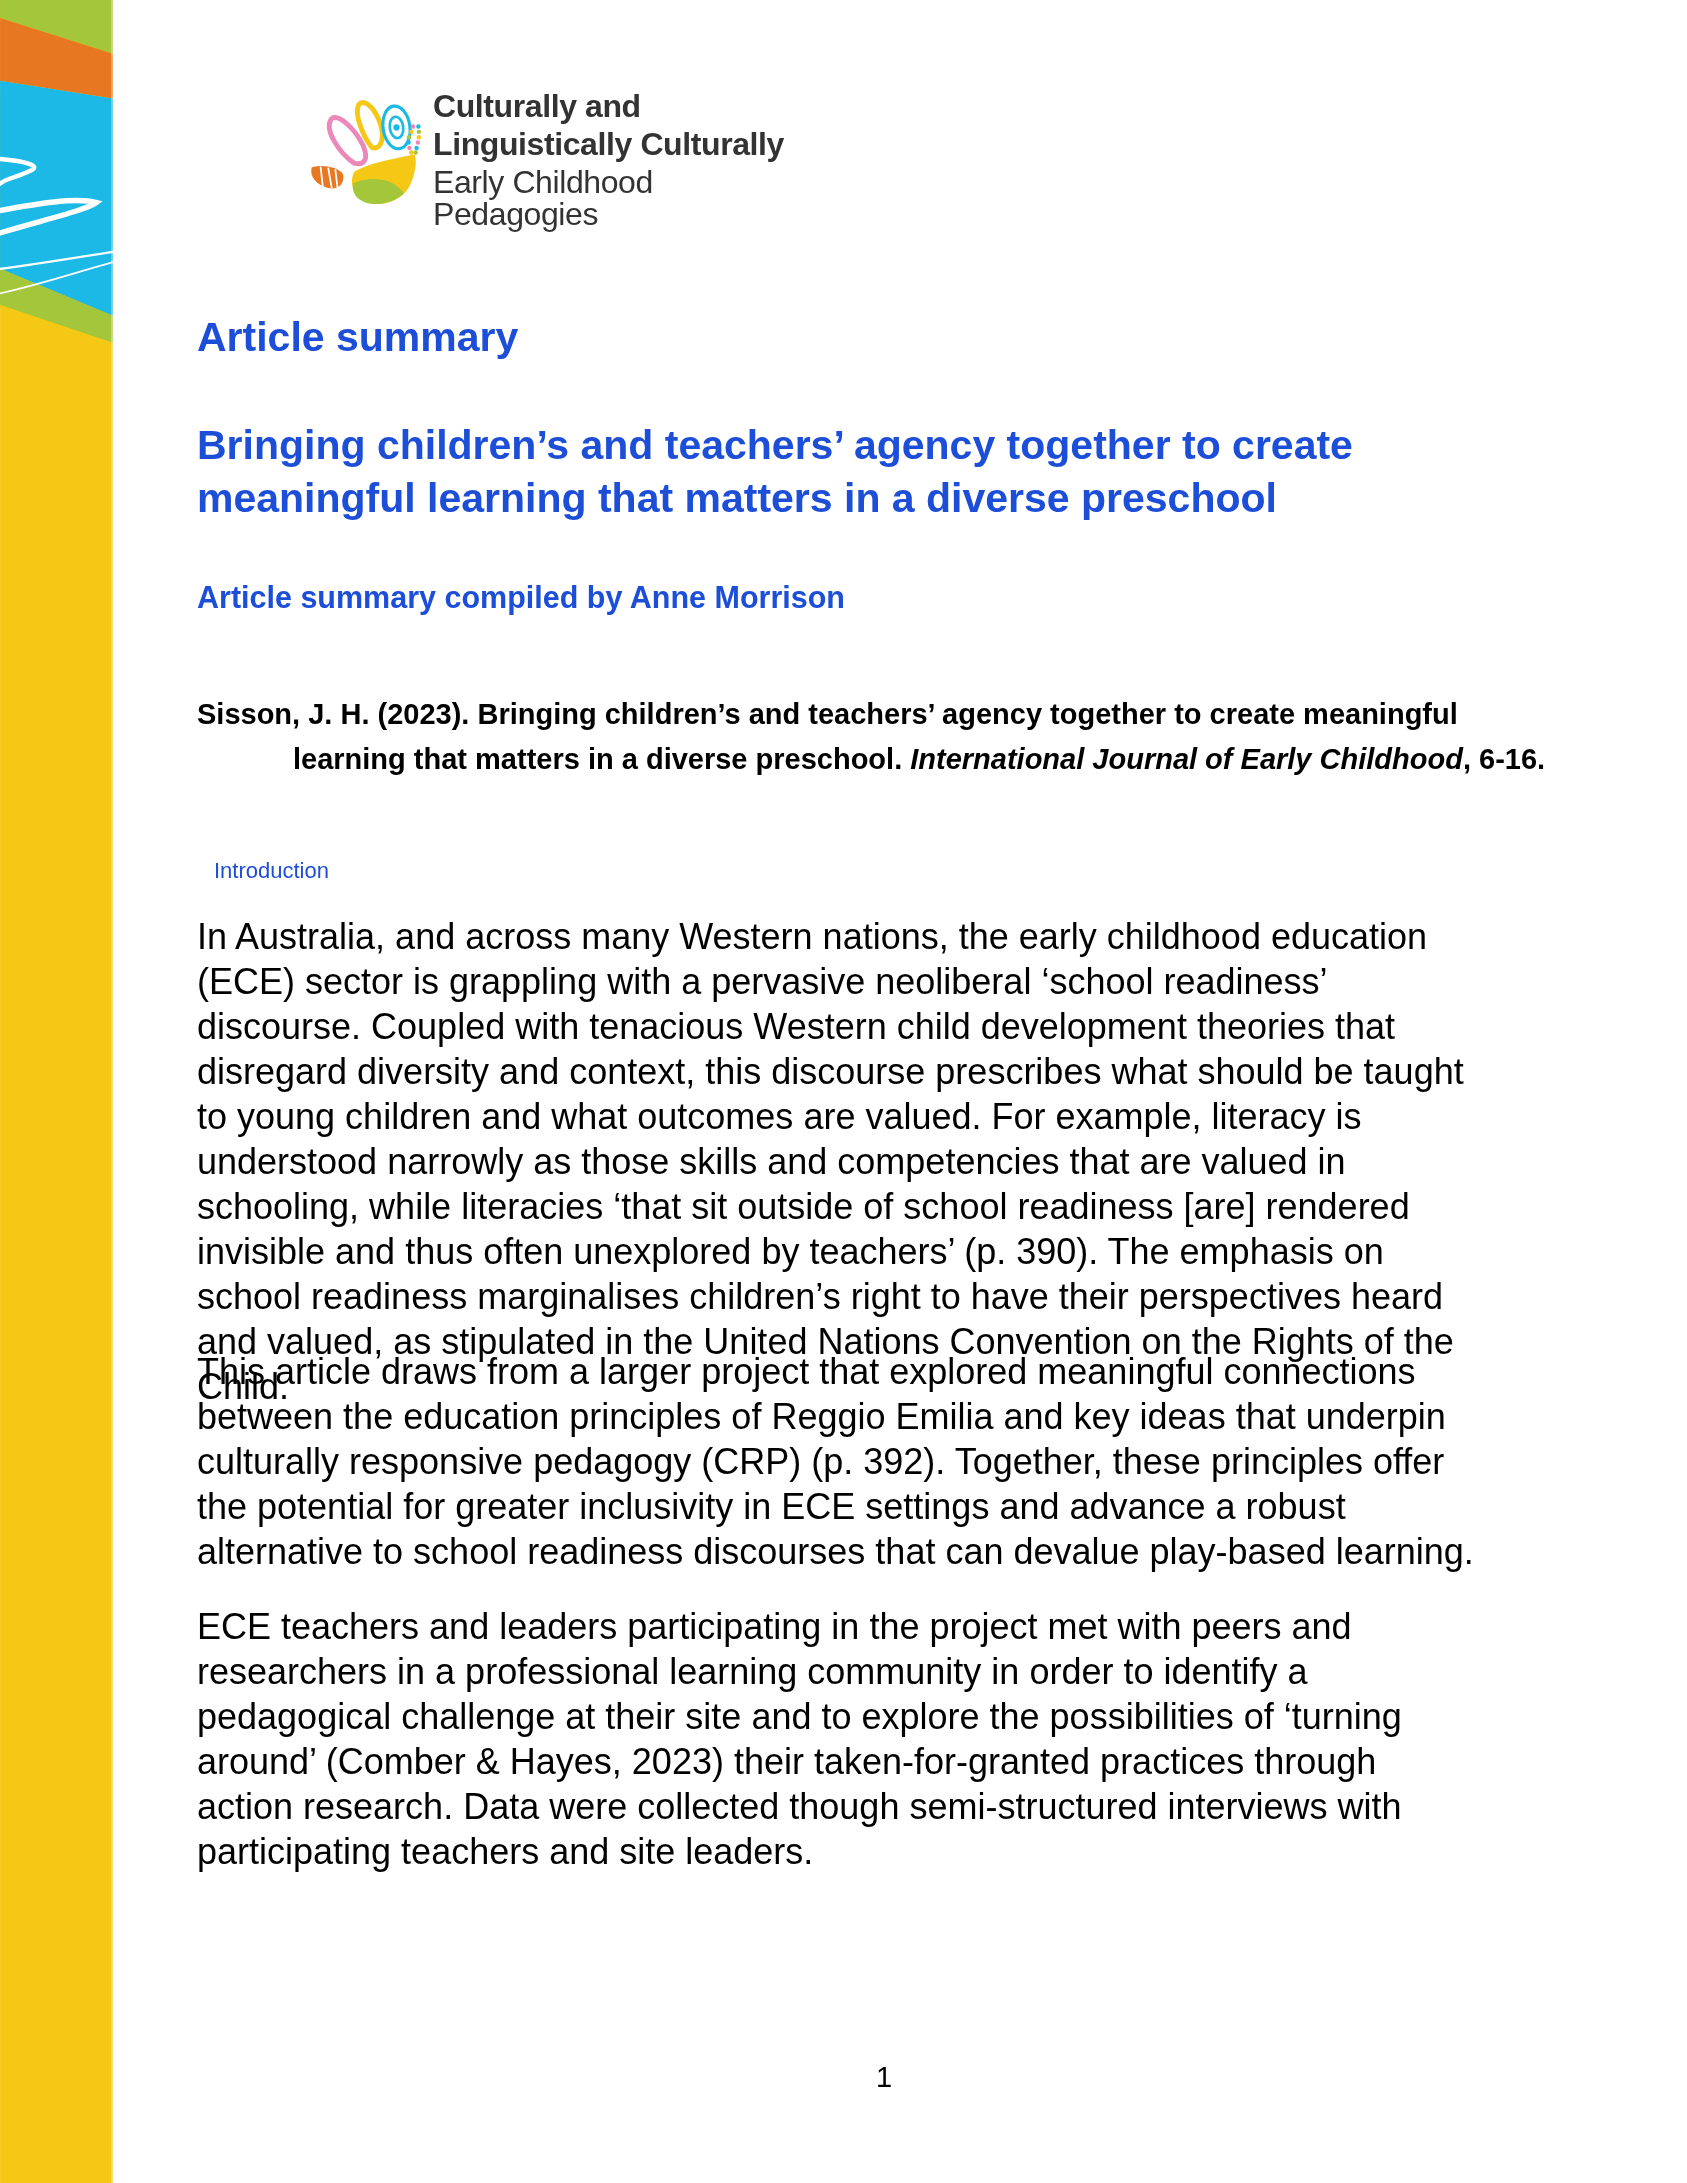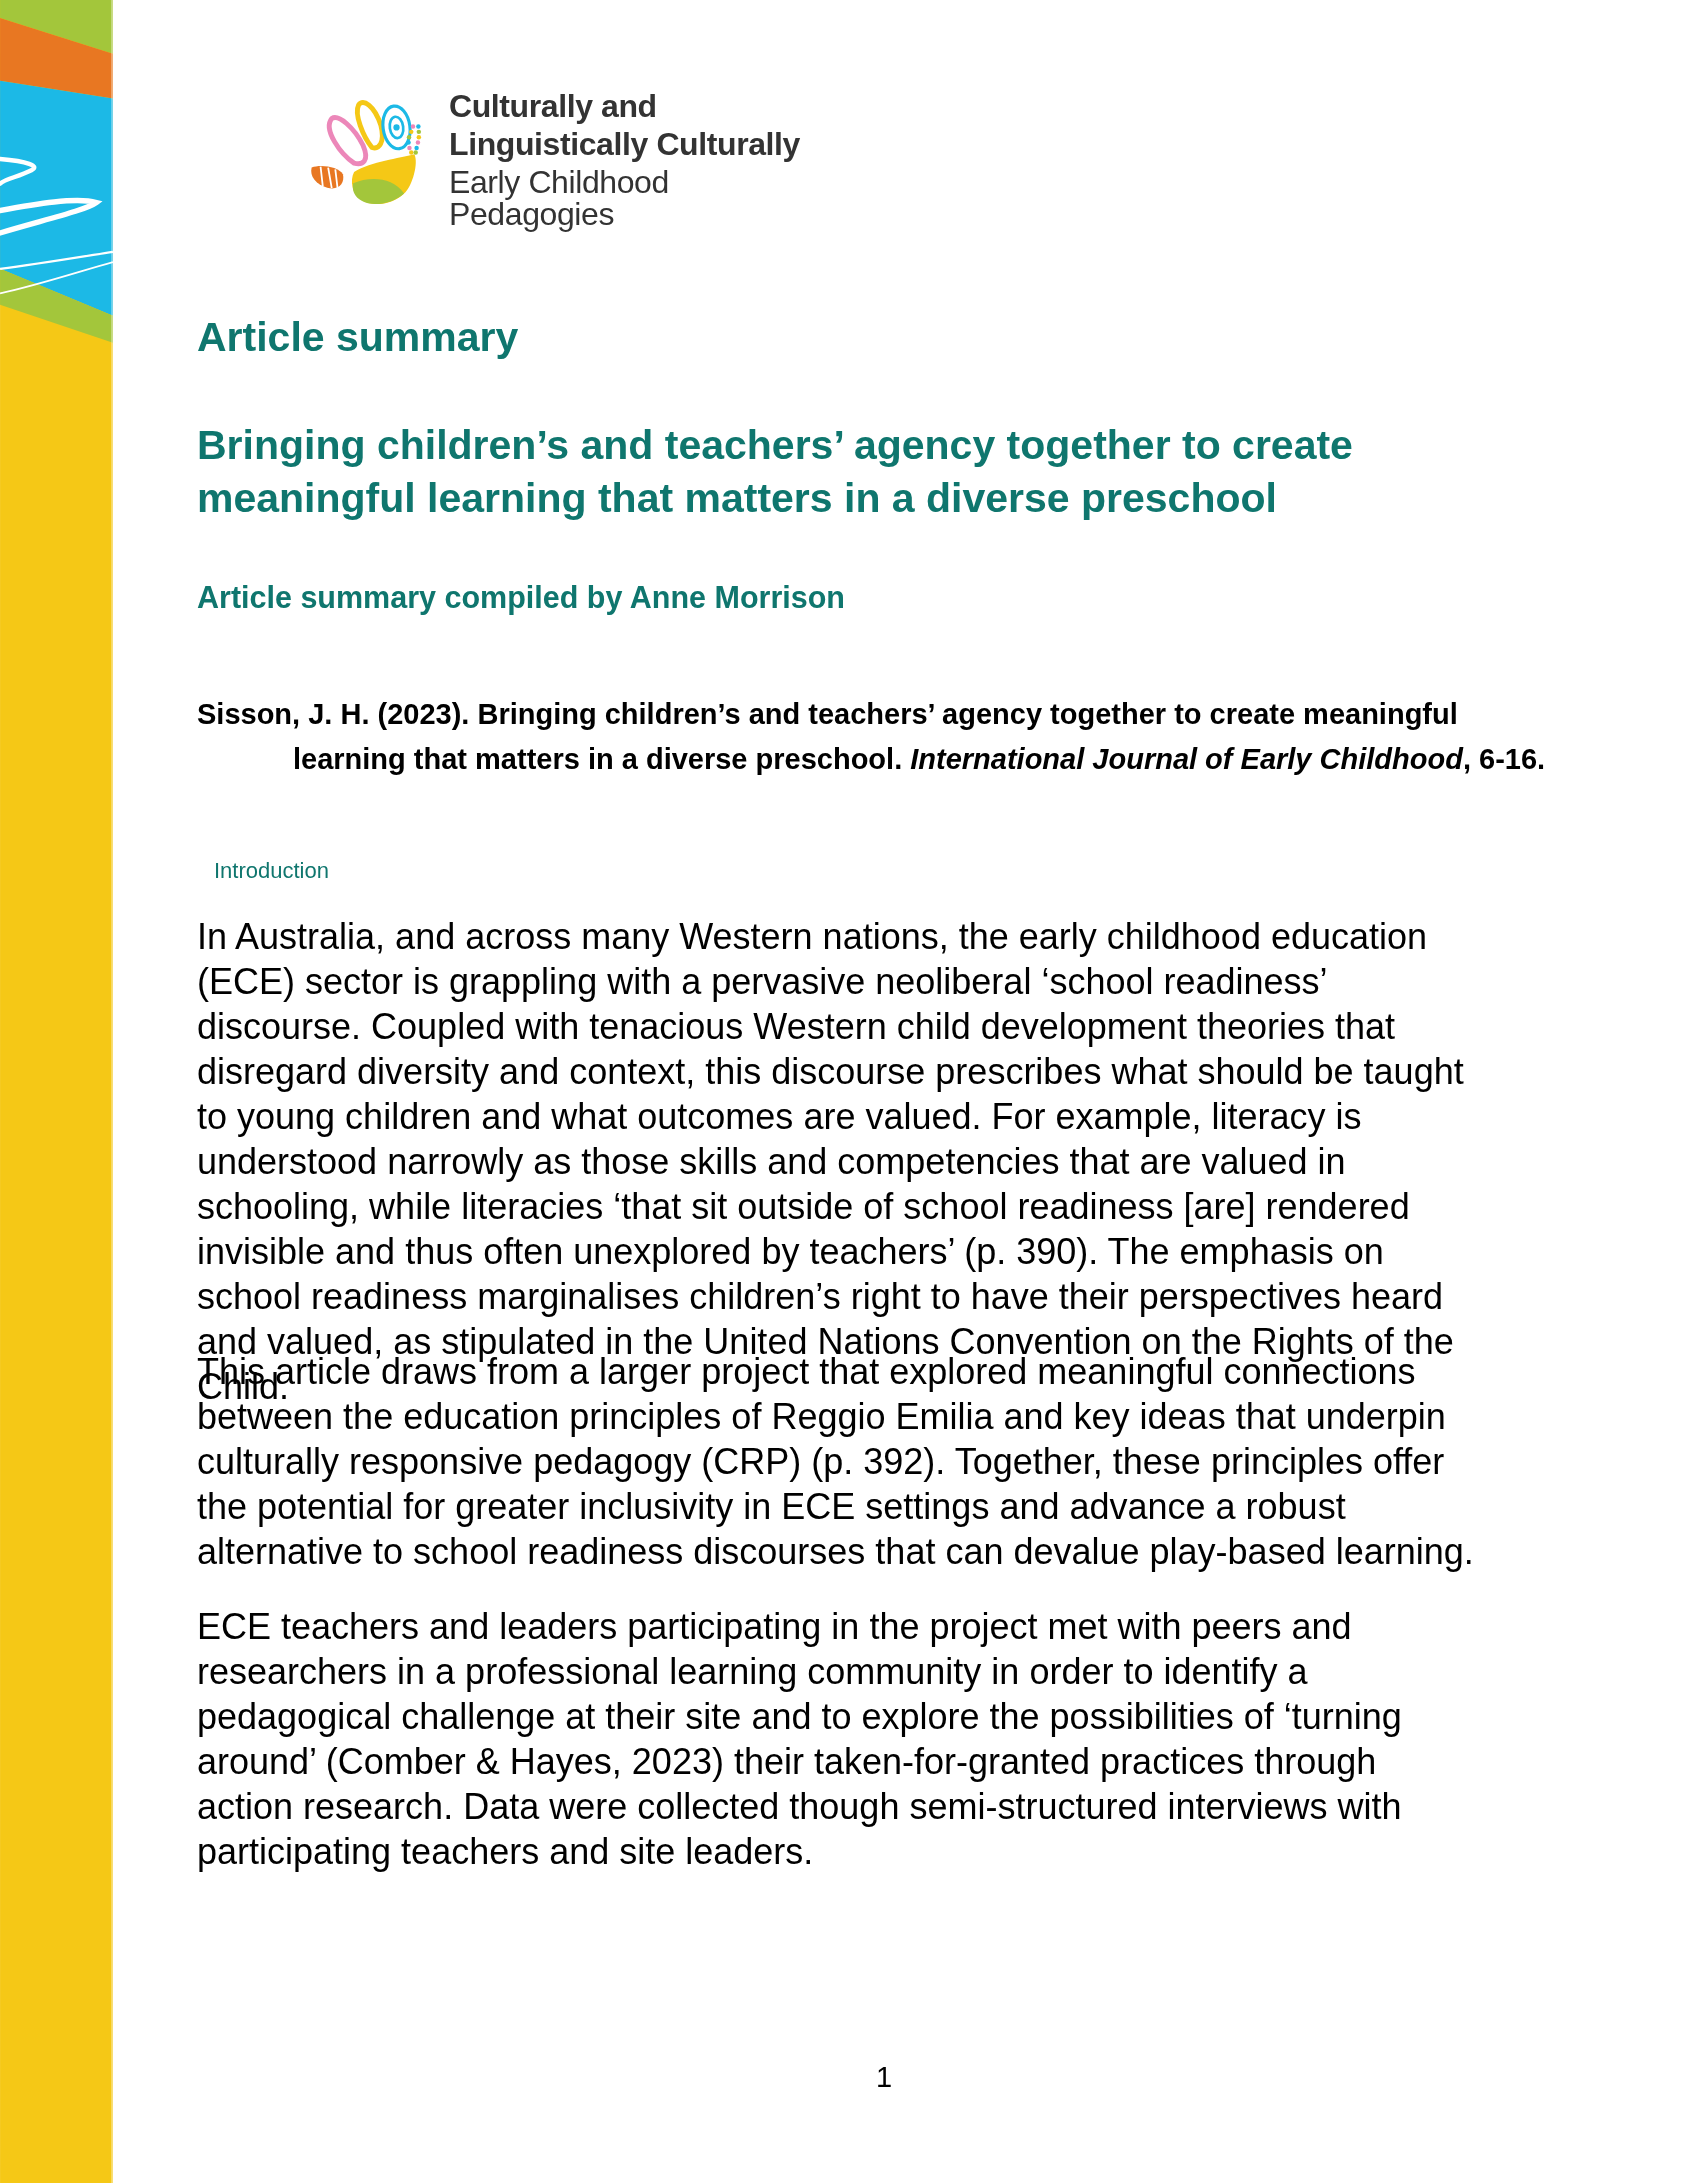--- a/index.html
+++ b/index.html
@@ -2,27 +2,27 @@
 <html style="font-size:7.2px"><head>
 <meta charset="utf-8">
 <style>
   html, body { margin: 0; padding: 0; background: #ffffff; }
   body { width: 1687px; height: 2183px; position: relative; overflow: hidden;
          font-family: "Liberation Sans", sans-serif; color: #000; }
   .sidebar { position: absolute; left: 0; top: 0; width: 113px; height: 2183px; overflow: hidden; }
   .sidebar svg { display: block; }
   .logo { position: absolute; left: 296px; top: 87px; width: 529px; height: 121px; }
   .logo svg { position: absolute; left: 0; top: 0; }
-  .logo-text { position: absolute; left: 153px; top: 0; color: #333333; line-height: 1; }
+  .logo-text { position: absolute; left: 137px; top: 0; color: #333333; line-height: 1; }
   .logo-line1, .logo-line2 { font-size: 32px; font-weight: bold; letter-spacing: -0.4px; display: block; }
   .logo-line1 { margin-top: 2.7px; }
   .logo-line2 { margin-top: 6.3px; }
   .logo-line3 { font-size: 32px; font-weight: normal; display: block; margin-top: 6.3px; letter-spacing: -0.4px; }
   .content { position: absolute; left: 197px; top: 0; width: 1299px; }
-  .green { color: #0f766e; }
+  .green { color: #1d4ed8; }
   .h-summary { position: absolute; top: 314px; left: 0; font-size: 41px; font-weight: bold; margin: 0; }
   .h-title { position: absolute; top: 419px; left: 0; font-size: 41px; font-weight: bold; line-height: 53px; margin: 0; width: 1299px; }
   .h-compiled { position: absolute; top: 580px; left: 0; font-size: 30.5px; font-weight: bold; margin: 0; }
   .citation { position: absolute; top: 692px; left: 0; width: 1277px; font-size: 29px; font-weight: bold;
               line-height: 45px; padding-left: 96px; text-indent: -96px; margin: 0; }
   .citation i { font-style: italic; }
   .h-intro { position: absolute; top: 858px; left: 17px; font-size: 22px; font-weight: normal; margin: 0; }
   .para { position: absolute; left: 0; width: 1281px; font-size: 36px; line-height: 45px; margin: 0; }
   .p1 { top: 914px; }
   .p2 { top: 1349px; }

